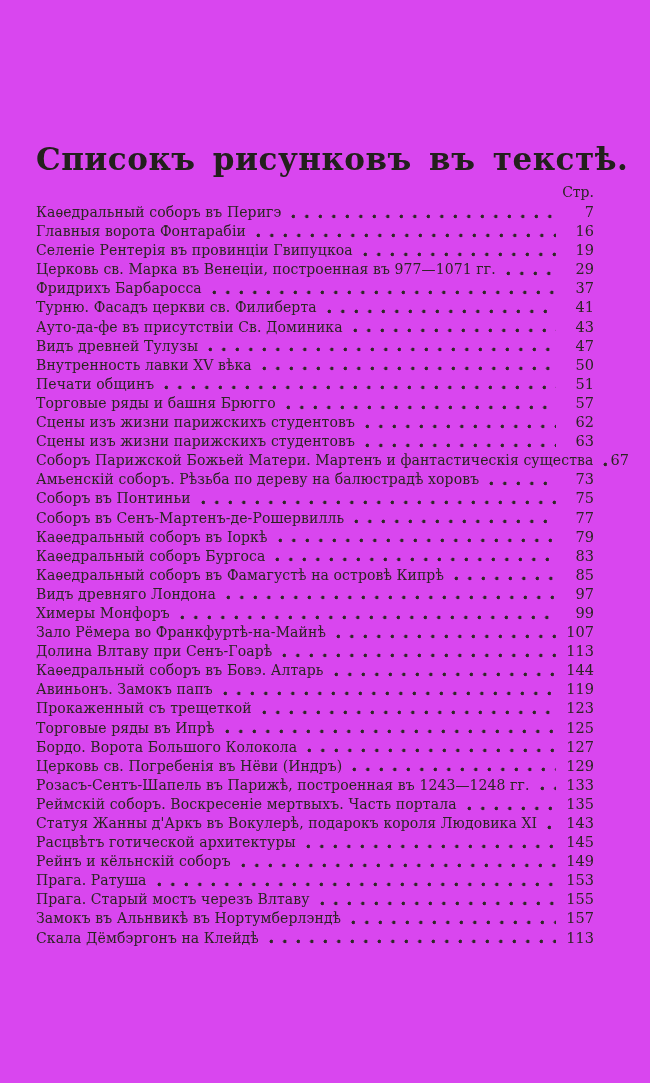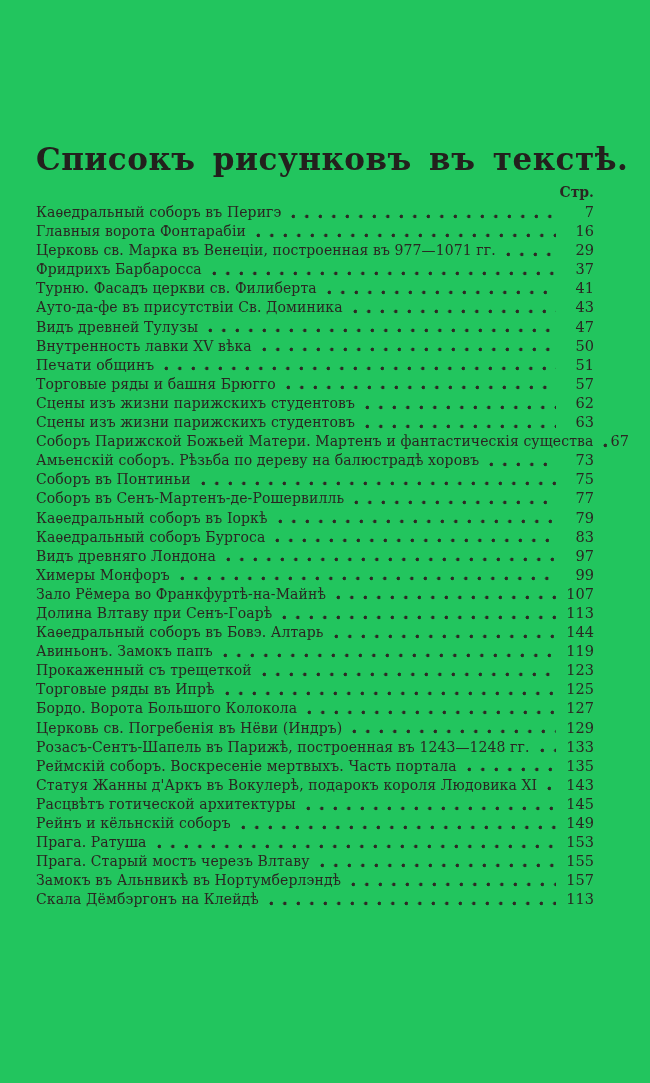--- a/index.html
+++ b/index.html
@@ -12,40 +12,39 @@
     height: 1083px;
     overflow: hidden;
     font-family: "DejaVu Serif", "Liberation Serif", serif;
     color: #272220;
   }
   .scan-page {
     box-sizing: border-box;
     width: 650px;
     height: 1083px;
     padding: 140px 56px 0 36px;
-    background: #22c55e;
+    background: #d946ef;
   }
   .page-title {
     text-align: center;
     font-size: 31px;
     font-weight: 600;
     letter-spacing: 0.5px;
     word-spacing: 6px;
     line-height: 38px;
     white-space: nowrap;
     color: #23201d;
   }
   .page-col-header {
     text-align: right;
     font-size: 14px;
     line-height: 18px;
     margin-top: 5px;
     margin-bottom: 2px;
     color: #2b2622;
-    font-weight: bold;
   }
   .toc-list {
     margin-top: 1px;
   }
   .entry-row {
     display: flex;
     align-items: center;
     height: 19.1px;
     line-height: 19.1px;
     font-size: 14px;
@@ -86,20 +85,25 @@
     <span class="leader"></span>
     <span class="entry-page">7</span>
   </div>
 
   <div class="entry-row">
     <span class="entry-label">Главныя ворота Фонтарабіи</span>
     <span class="leader"></span>
     <span class="entry-page">16</span>
   </div>
 
+  <div class="entry-row">
+    <span class="entry-label">Селеніе Рентерія въ провинціи Гвипуцкоа</span>
+    <span class="leader"></span>
+    <span class="entry-page">19</span>
+  </div>
 
   <div class="entry-row">
     <span class="entry-label">Церковь св. Марка въ Венеціи, построенная въ 977—1071 гг.</span>
     <span class="leader"></span>
     <span class="entry-page">29</span>
   </div>
 
   <div class="entry-row">
     <span class="entry-label">Фридрихъ Барбаросса</span>
     <span class="leader"></span>
@@ -183,20 +187,25 @@
     <span class="leader"></span>
     <span class="entry-page">79</span>
   </div>
 
   <div class="entry-row">
     <span class="entry-label">Каѳедральный соборъ Бургоса</span>
     <span class="leader"></span>
     <span class="entry-page">83</span>
   </div>
 
+  <div class="entry-row">
+    <span class="entry-label">Каѳедральный соборъ въ Фамагустѣ на островѣ Кипрѣ</span>
+    <span class="leader"></span>
+    <span class="entry-page">85</span>
+  </div>
 
   <div class="entry-row">
     <span class="entry-label">Видъ древняго Лондона</span>
     <span class="leader"></span>
     <span class="entry-page">97</span>
   </div>
 
   <div class="entry-row">
     <span class="entry-label">Химеры Монфоръ</span>
     <span class="leader"></span>

